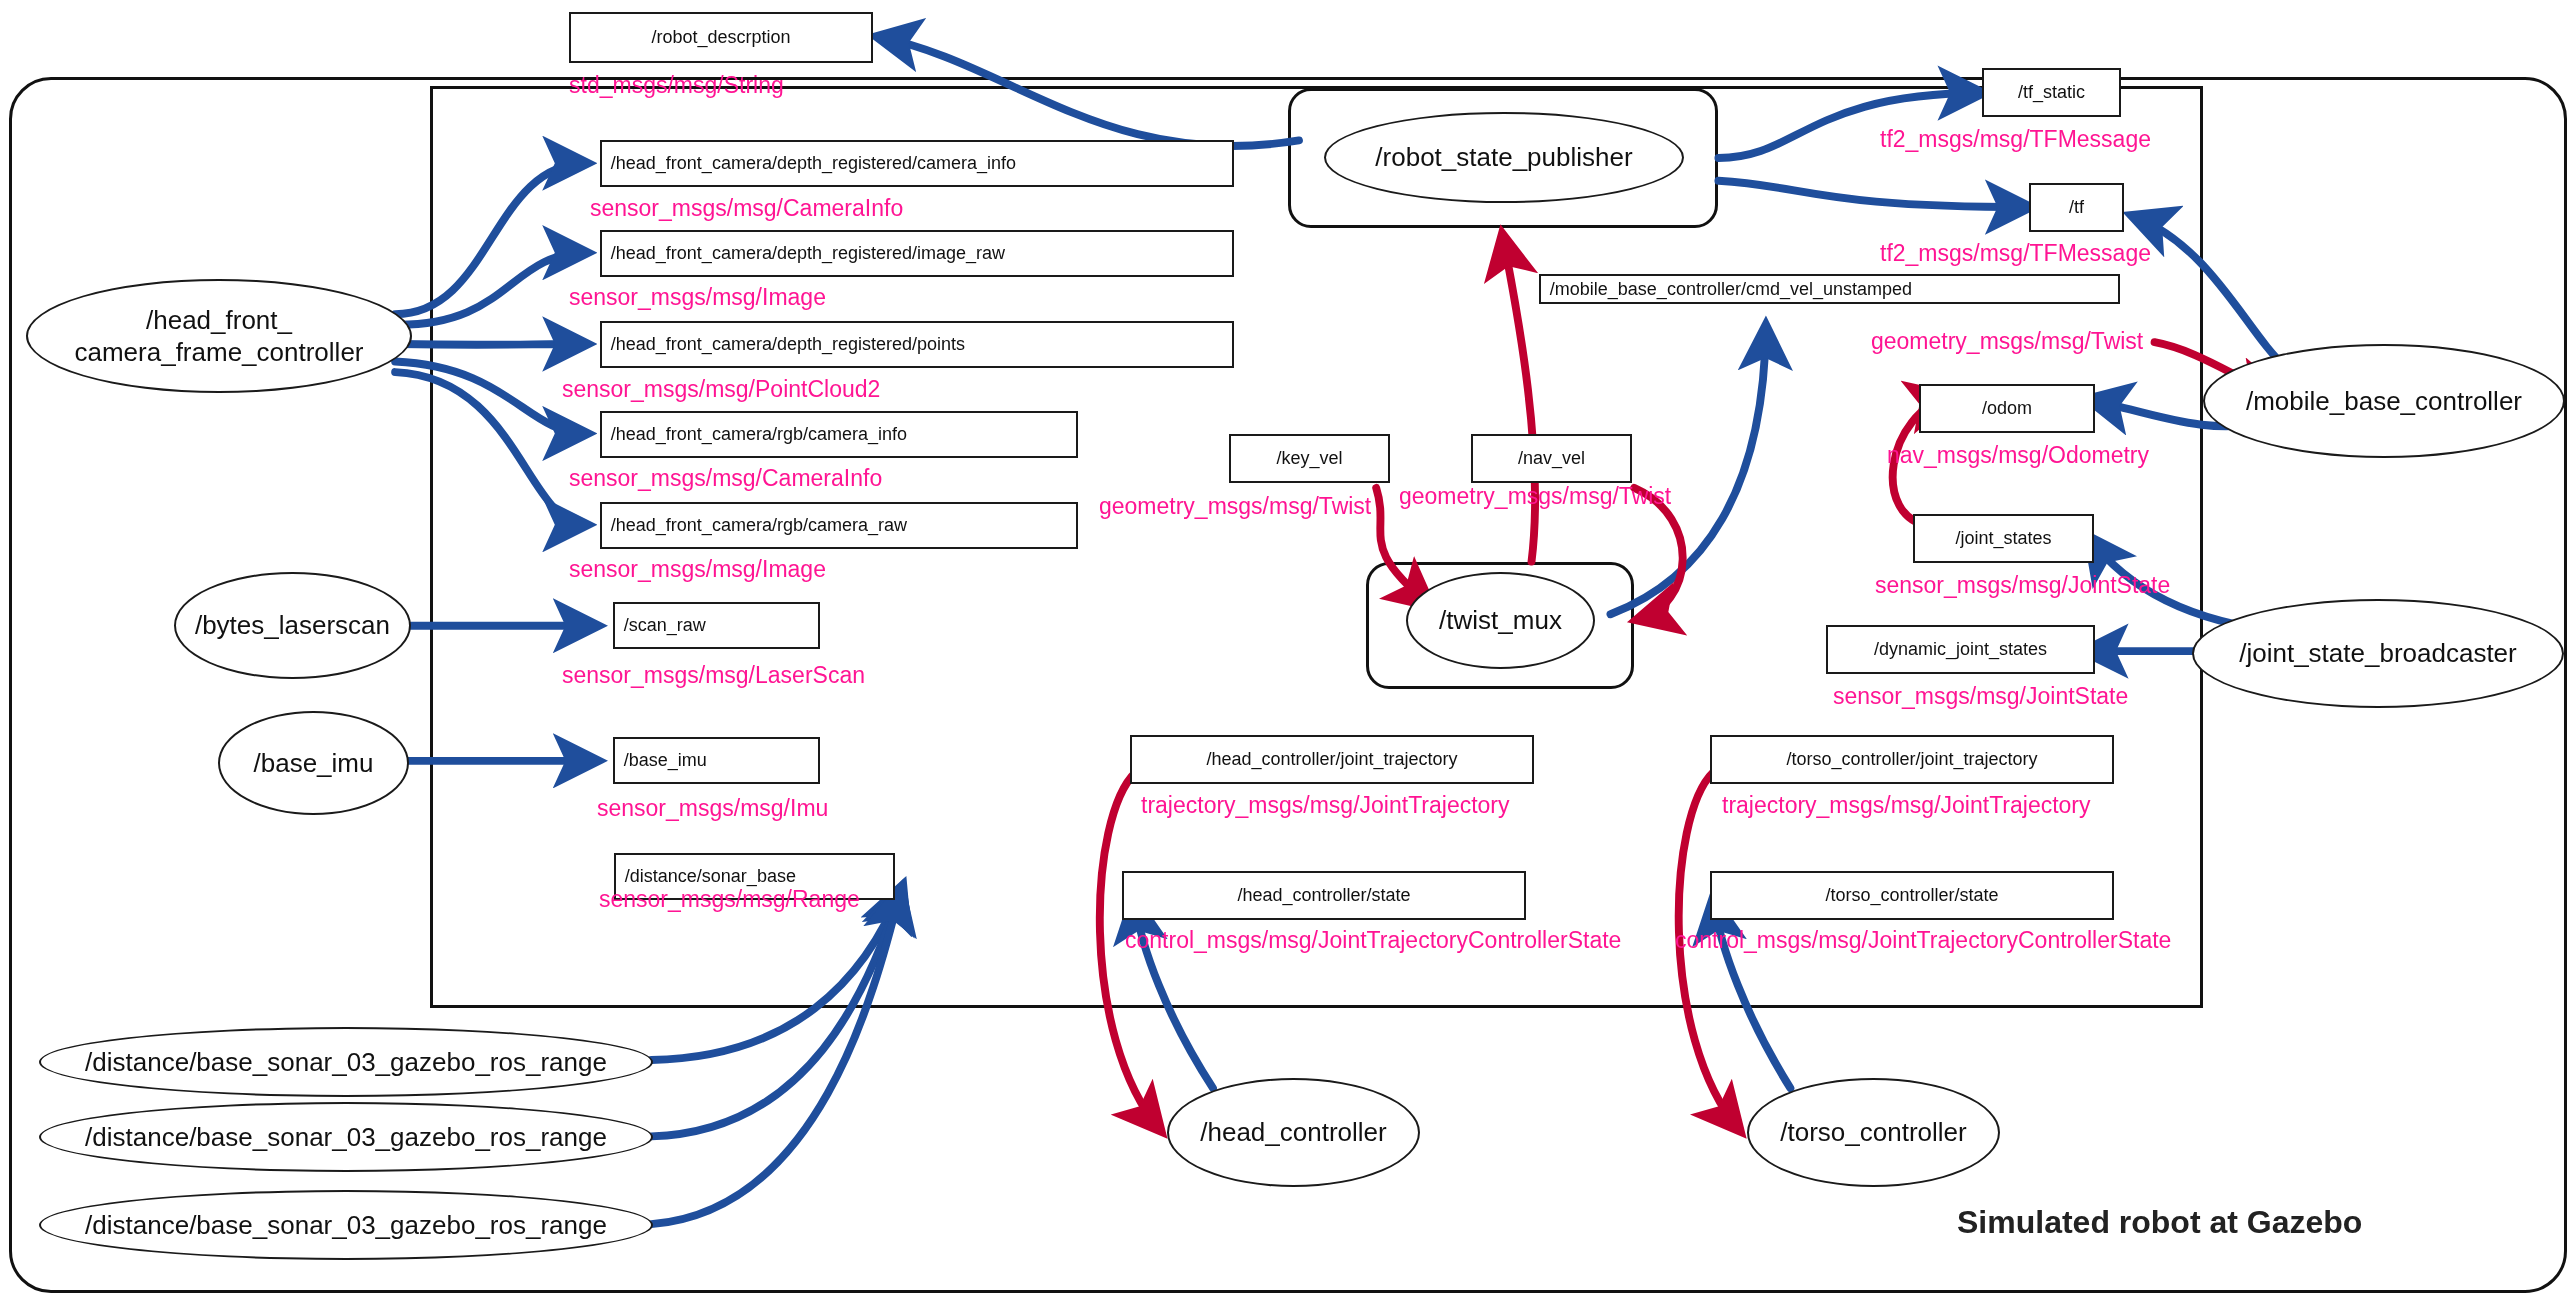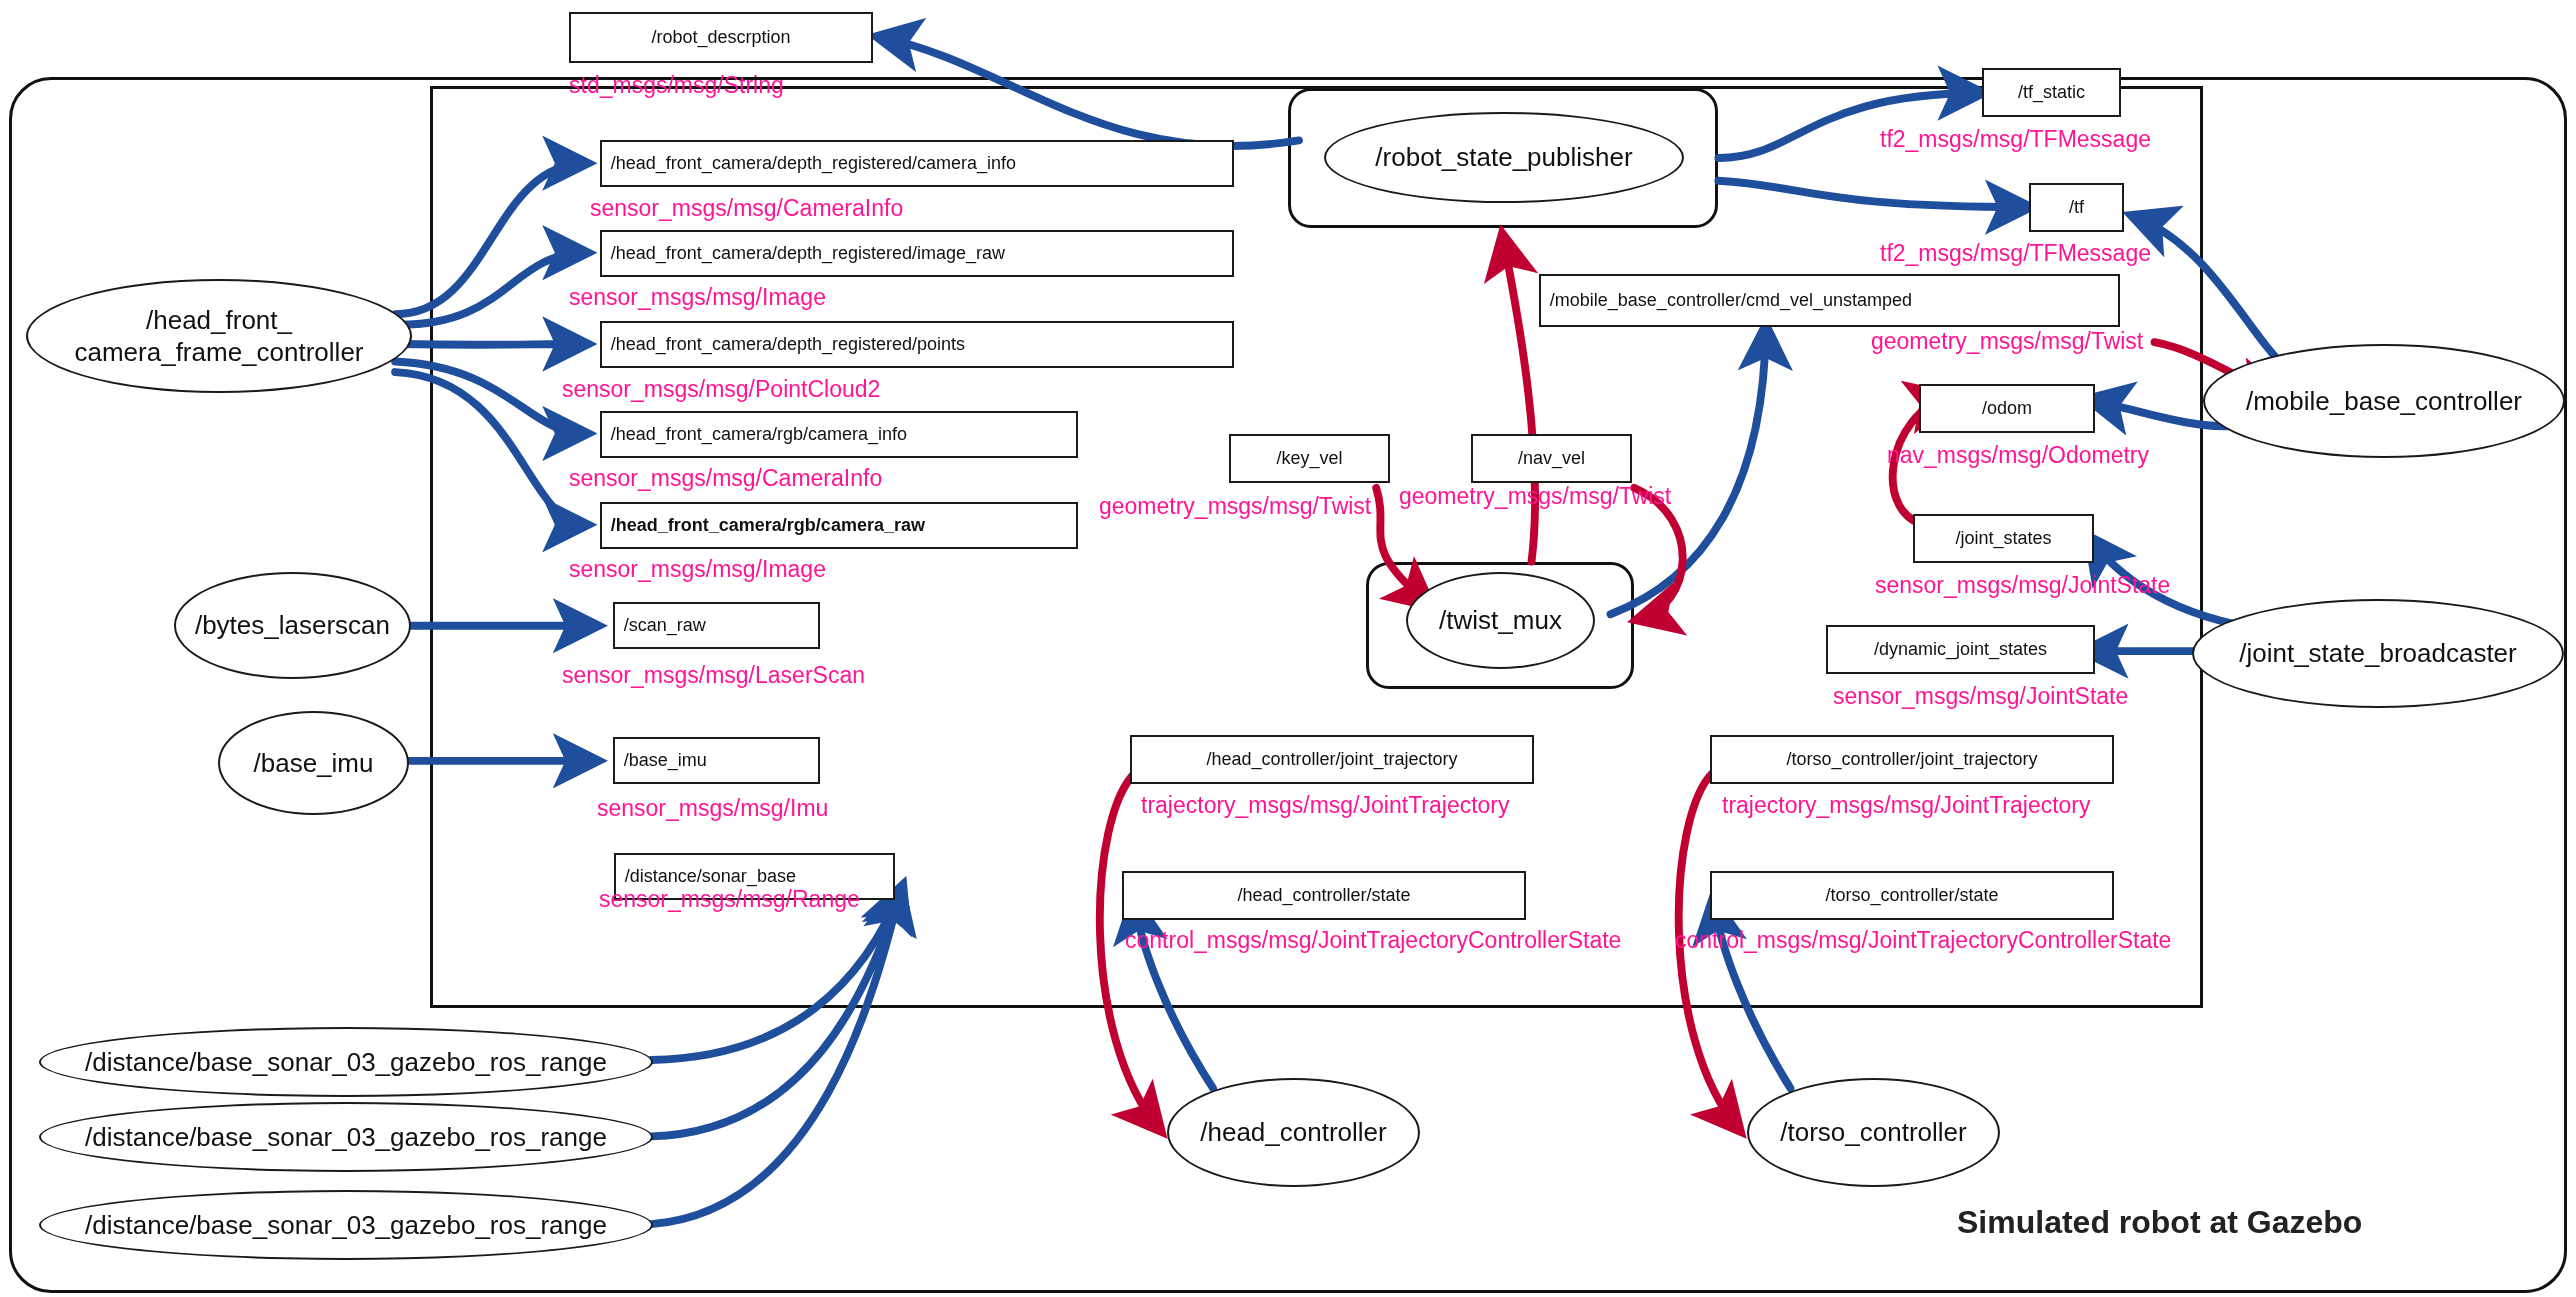--- a/index.html
+++ b/index.html
@@ -112,21 +112,21 @@
   <div class="node topicbox lefttext" style="left:600px;top:321px;width:634px;height:47px;">
     <span>/head_front_camera/depth_registered/points</span>
   </div>
   <div class="msglabel" style="left:562px;top:376px;">sensor_msgs/msg/PointCloud2</div>
 
   <div class="node topicbox lefttext" style="left:600px;top:411px;width:478px;height:47px;">
     <span>/head_front_camera/rgb/camera_info</span>
   </div>
   <div class="msglabel" style="left:569px;top:465px;">sensor_msgs/msg/CameraInfo</div>
 
-  <div class="node topicbox lefttext" style="left:600px;top:502px;width:478px;height:47px;font-weight:bold;">
+  <div class="node topicbox lefttext" style="left:600px;top:502px;width:478px;height:47px;">
     <span>/head_front_camera/rgb/camera_raw</span>
   </div>
   <div class="msglabel" style="left:569px;top:556px;">sensor_msgs/msg/Image</div>
 
   <div class="node topicbox lefttext" style="left:613px;top:602px;width:207px;height:47px;">
     <span>/scan_raw</span>
   </div>
   <div class="msglabel" style="left:562px;top:662px;">sensor_msgs/msg/LaserScan</div>
 
   <div class="node topicbox lefttext" style="left:613px;top:737px;width:207px;height:47px;">
@@ -142,21 +142,21 @@
   <div class="node topicbox" style="left:1982px;top:68px;width:139px;height:49px;">
     <span>/tf_static</span>
   </div>
   <div class="msglabel" style="left:1880px;top:126px;">tf2_msgs/msg/TFMessage</div>
 
   <div class="node topicbox" style="left:2029px;top:183px;width:95px;height:49px;">
     <span>/tf</span>
   </div>
   <div class="msglabel" style="left:1880px;top:240px;">tf2_msgs/msg/TFMessage</div>
 
-  <div class="node topicbox lefttext" style="left:1539px;top:274px;width:581px;height:53px;">
+  <div class="node topicbox lefttext" style="left:1539px;top:274px;width:581px;height:30px;">
     <span>/mobile_base_controller/cmd_vel_unstamped</span>
   </div>
   <div class="msglabel" style="left:1871px;top:328px;">geometry_msgs/msg/Twist</div>
 
   <div class="node topicbox" style="left:1919px;top:384px;width:176px;height:49px;">
     <span>/odom</span>
   </div>
   <div class="msglabel" style="left:1887px;top:442px;">nav_msgs/msg/Odometry</div>
 
   <div class="node topicbox" style="left:1913px;top:514px;width:181px;height:49px;">

